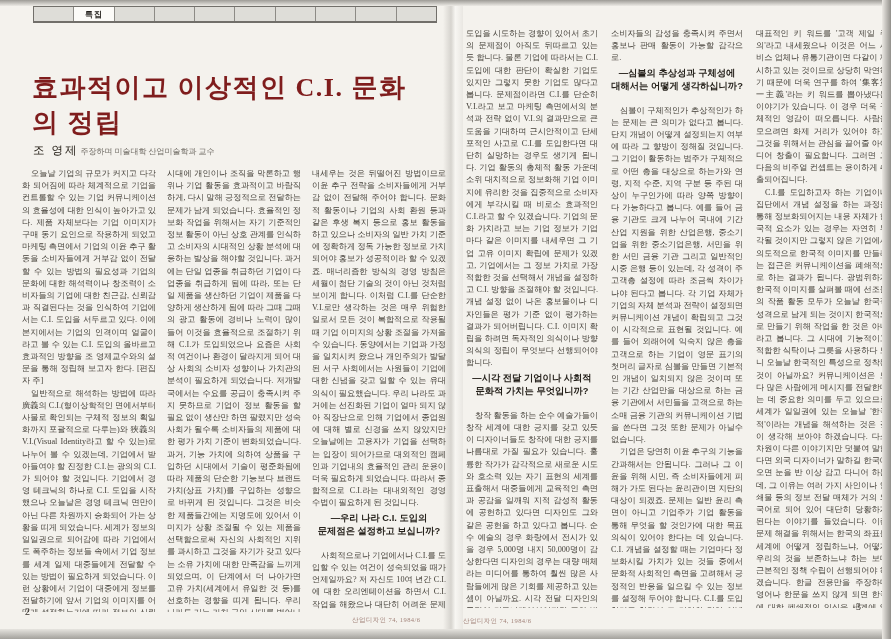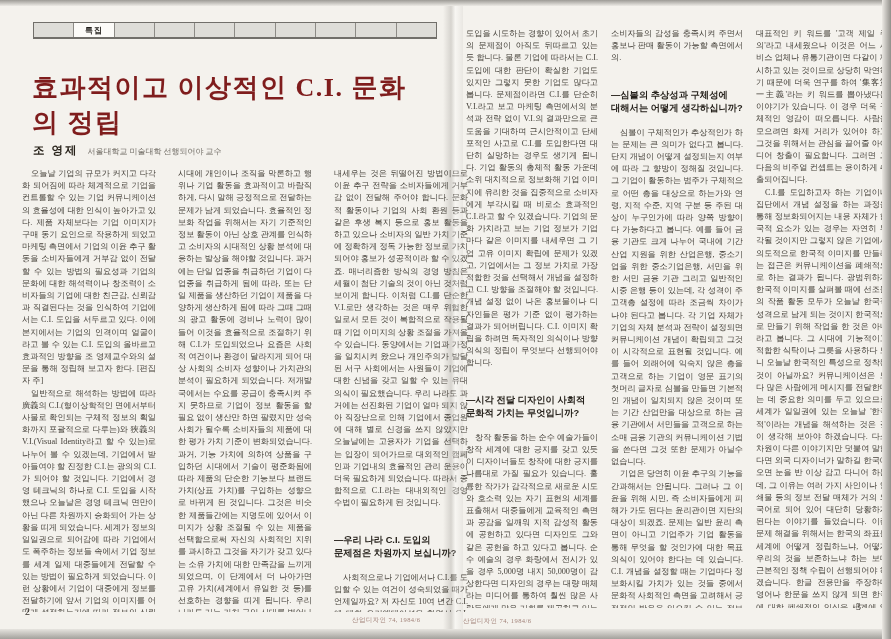--- a/index.html
+++ b/index.html
@@ -12,46 +12,46 @@
                  background:linear-gradient(#9d9b96,#eceae5); }
   .edge-bottom { position:absolute; left:0; bottom:0; width:891px; height:10px;
                  background:linear-gradient(#e6e4df,#a3a19c); }
   .edge-right  { position:absolute; right:0; top:0; width:9px; height:639px;
                  background:linear-gradient(90deg,#ece9e4,#918f8a); }
   .gutter      { position:absolute; left:443px; top:0; width:20px; height:639px;
                  background:linear-gradient(90deg, rgba(60,55,48,0) 0%, rgba(60,55,48,0.16) 40%,
                  rgba(255,255,255,0.3) 62%, rgba(60,55,48,0.06) 100%); }
 
   
-  .tabbar { position:absolute; left:33px; top:22px; width:402px; height:14px;
+  .tabbar { position:absolute; left:33px; top:6px; width:402px; height:14px;
             display:flex; border:1px solid #716f6a; border-bottom:2px solid #716f6a;
             background:#ef4444; }
   .tabbar .cell { flex:1; border-right:1px solid #8d8b86; background:#deddd8;
             display:flex; align-items:center; justify-content:center; }
   .tabbar .cell:last-child { border-right:none; }
   .tabbar .cell.active { background:#fcfbf8; }
   .tabbar .cell span { font-family:"Liberation Sans",sans-serif; font-weight:bold;
             font-size:8px; color:#1f1c18; letter-spacing:1px; }
 
   .title { position:absolute; left:32px; top:70px; margin:0; width:400px;
            font-size:26px; font-weight:bold; letter-spacing:1.5px; color:#7f1d1d; }
   .author { position:absolute; left:33px; top:143px; font-size:8px; color:#6f6b64; }
-  .author .name { font-size:11.5px; font-weight:bold; color:#262119; margin-right:7px; letter-spacing:2px; }
+  .author .name { font-size:11.5px; font-weight:normal; color:#262119; letter-spacing:2px; }
 
   
   .cols { position:absolute; display:flex; }
-  .cols-left  { left:22px;  top:168px; gap:22px; height:444px; }
+  .cols-left  { left:22px;  top:168px; gap:11px; height:444px; }
   .cols-right { left:466px; top:28px;  gap:13px; height:580px; }
   .col { width:134px; overflow:hidden; font-size:8.2px; line-height:12.2px;
          text-align:justify; word-break:break-all; color:#423e37; }
   .cols-right .col { width:132px; }
   .para { margin:0; }
   .para.indent { text-indent:9px; }
-  .qhead { margin:24px 0 11px; font-family:"Liberation Sans",sans-serif; font-weight:bold;
-           font-size:9.3px; line-height:13.5px; color:#25211b; text-align:left; word-break:keep-all; }
+  .qhead { margin:2px 0 11px; font-family:"Liberation Sans",sans-serif; font-weight:bold;
+           font-size:9.3px; line-height:13.5px; color:#25211b; text-align:center; word-break:keep-all; }
 
   .pn { position:absolute; font-size:10px; color:#35312b; }
   .pn-left  { left:25px; top:606px; }
   .pn-right { left:856px; top:601px; }
   .runfoot { position:absolute; font-size:6.5px; letter-spacing:0.4px; color:#a2837a; }
   .runfoot-leftpage  { left:352px; top:616px; }
   .runfoot-rightpage { left:463px; top:617px; }
 </style>
 </head>
 <body>
@@ -71,51 +71,51 @@
       <div class="cell"></div>
       <div class="cell"></div>
       <div class="cell"></div>
       <div class="cell"></div>
     </div>
 
     <h1 class="title">효과적이고 이상적인 C.I. 문화의 정립</h1>
 
     <div class="author">
       <span class="name">조 영제</span>
-      <span class="affil">서울대학교 미술대학 선행되어야 교수</span>
+      <span class="affil">주장하며 미술대학 산업미술학과 교수</span>
     </div>
 
     <div class="cols cols-left">
       <div class="col">
         <p class="para indent">오늘날 기업의 규모가 커지고 다각화 되어짐에 따라 체계적으로 기업을 컨트롤할 수 있는 기업 커뮤니케이션의 효율성에 대한 인식이 높아가고 있다. 제품 자체보다는 기업 이미지가 구매 동기 요인으로 작용하게 되었고 마케팅 측면에서 기업의 이윤 추구 활동을 소비자들에게 거부감 없이 전달할 수 있는 방법의 필요성과 기업의 문화에 대한 해석력이나 창조력이 소비자들의 기업에 대한 친근감, 신뢰감과 직결된다는 것을 인식하여 기업에서는 C.I. 도입을 서두르고 있다. 이에 본지에서는 기업의 인격이며 얼굴이라고 볼 수 있는 C.I. 도입의 올바르고 효과적인 방향을 조 영제교수와의 설문을 통해 정립해 보고자 한다. [편집자 주]</p>
         <p class="para indent">일반적으로 해석하는 방법에 따라 廣義의 C.I.(형이상학적인 면에서부터 사물로 확인되는 구체적 정보의 획일화까지 포괄적으로 다루는)와 狹義의 V.I.(Visual Identity라고 할 수 있는)로 나누어 볼 수 있겠는데, 기업에서 받아들여야 할 진정한 C.I.는 광의의 C.I.가 되어야 할 것입니다. 기업에서 경영 테크닉의 하나로 C.I. 도입을 시작했으나 오늘날은 경영 테크닉 면만이 아닌 다른 차원까지 승화되어 가는 상황을 띠게 되었습니다. 세계가 정보의 일일권으로 되어감에 따라 기업에서도 폭주하는 정보들 속에서 기업 정보를 세계 일제 대중들에게 전달할 수 있는 방법이 필요하게 되었습니다. 이런 상황에서 기업이 대중에게 정보를 전달하기에 앞서 기업의 이미지를 어떻게 설정하는가에 따라 정보의 신뢰도와 관심도에 큰 차이를 가져오게 되었으며, 폭주하는 정보</p>
       </div>
       <div class="col">
         <p class="para">시대에 개인이나 조직을 막론하고 행위나 기업 활동을 효과적이고 바람직하게, 다시 말해 긍정적으로 전달하는 문제가 남게 되었습니다. 효율적인 정보화 작업을 위해서는 자기 기준적인 정보 활동이 아닌 상호 관계를 인식하고 소비자의 시대적인 상황 분석에 대응하는 발상을 해야할 것입니다. 과거에는 단일 업종을 취급하던 기업이 다업종을 취급하게 됨에 따라, 또는 단일 제품을 생산하던 기업이 제품을 다양하게 생산하게 됨에 따라 그때 그때의 광고 활동에 경비나 노력이 많이 들어 이것을 효율적으로 조절하기 위해 C.I.가 도입되었으나 요즘은 사회적 여건이나 환경이 달라지게 되어 대상 사회의 소비자 성향이나 가치관의 분석이 필요하게 되었습니다. 저개발국에서는 수요를 공급이 충족시켜 주지 못하므로 기업이 정보 활동을 할 필요 없이 생산만 하면 팔렸지만 성숙 사회가 될수록 소비자들의 제품에 대한 평가 가치 기준이 변화되었습니다. 과거, 기능 가치에 의하여 상품을 구입하던 시대에서 기술이 평준화됨에 따라 제품의 단순한 기능보다 브랜드 가치(상표 가치)를 구입하는 성향으로 바뀌게 된 것입니다. 그것은 비슷한 제품들간에는 지명도에 있어서 이미지가 상황 조절될 수 있는 제품을 선택함으로써 자신의 사회적인 지위를 과시하고 그것을 자기가 갖고 있다는 소유 가치에 대한 만족감을 느끼게 되었으며, 이 단계에서 더 나아가면 고유 가치(세계에서 유일한 것 등)를 선호하는 경향을 띠게 됩니다. 우리 나라도 기능 가치 구입 시대를 벗어나 유명 브랜드 가치를 선호하는 경향이 되었으며, 기술 수준 평준화와 공급이 수요를 넘어 경쟁력이 심화되어 가고 있습니다. 상품의 이미지가 기업 이미지에 연결되는 함수 관계를 갖게 되고 소비자들은 품질의 우수성보다는 브랜드를 보거나 디자인이 마음에 드는 것을 선택하고 있습니다. 그러면 기업으로서는 어떻게 이미지를 정착시켜야 되겠습니까? 이윤 추구가 목적인 것이 기업이지만 그것을</p>
       </div>
       <div class="col">
         <p class="para">내세우는 것은 뒤떨어진 방법이므로 이윤 추구 전략을 소비자들에게 거부감 없이 전달해 주어야 합니다. 문화적 활동이나 기업의 사회 환원 등과 같은 후생 복지 등으로 홍보 활동을 하고 있으나 소비자의 일반 가치 기준에 정확하게 정독 가능한 정보로 가치되어야 홍보가 성공적이라 할 수 있겠죠. 매너리즘한 방식의 경영 방침은 세월이 첨단 기술의 것이 아닌 것처럼 보이게 합니다. 이처럼 C.I.를 단순한 V.I.로만 생각하는 것은 매우 위험한 일로서 모든 것이 복합적으로 작용될 때 기업 이미지의 상황 조절을 가져올 수 있습니다. 동양에서는 기업과 가정을 일치시켜 왔으나 개인주의가 발달된 서구 사회에서는 사원들이 기업에 대한 신념을 갖고 일할 수 있는 유대 의식이 필요했습니다. 우리 나라도 과거에는 선진화된 기업이 얼마 되지 않아 직장난으로 인해 기업에서 종업원에 대해 별로 신경을 쓰지 않았지만 오늘날에는 고용자가 기업을 선택하는 입장이 되어가므로 대외적인 캠페인과 기업내의 효율적인 관리 운용이 더욱 필요하게 되었습니다. 따라서 종합적으로 C.I.라는 대내외적인 경영 수법이 필요하게 된 것입니다.</p>
-        <p class="qhead">—우리 나라 C.I. 도입의 문제점은 차원까지 보십니까?</p>
+        <p class="qhead">—우리 나라 C.I. 도입의 문제점은 설정하고 보십니까?</p>
         <p class="para indent">사회적으로나 기업에서나 C.I.를 도입할 수 있는 여건이 성숙되었을 때가 언제일까요? 저 자신도 10여 년간 C.I.에 대한 오리엔테이션을 하면서 C.I. 작업을 해왔으나 대단히 어려운 문제들에 접하곤 했습니다. 초기에 경영층의 인식이나 기업이 처해 있는 사회(시장 환경, 기업간의 맹목적인 경쟁 의식, 기업의 국제화)적인 면이 성숙되기 전에도 C.I. 도입을 하는 데 무리한 점이 많았지만 현 시점에서도 도입의 필요성을 추상적으로 해석하고 있을 뿐 아니라 C.I. 도입 이념의 정립이나 의식의 확립 없이</p>
       </div>
     </div>
 
     <div class="pn pn-left">2</div>
     <div class="runfoot runfoot-leftpage">산업디자인 74, 1984/6</div>
   </div>
 
   <div>
     <div class="cols cols-right">
       <div class="col">
         <p class="para">도입을 시도하는 경향이 있어서 초기의 문제점이 아직도 뒤따르고 있는 듯 합니다. 물론 기업에 따라서는 C.I. 도입에 대한 판단이 확실한 기업도 있지만 그렇지 못한 기업도 많다고 봅니다. 문제점이라면 C.I.를 단순히 V.I.라고 보고 마케팅 측면에서의 분석과 전략 없이 V.I.의 결과만으로 큰 도움을 기대하며 근시안적이고 단세포적인 사고로 C.I.를 도입한다면 대단히 실망하는 경우도 생기게 됩니다. 기업 활동의 총체적 활동 가운데 소위 대치적으로 정보화해 기업 이미지에 유리한 것을 집중적으로 소비자에게 부각시킬 때 비로소 효과적인 C.I.라고 할 수 있겠습니다. 기업의 문화 가치라고 보는 기업 정보가 기업마다 같은 이미지를 내세우면 그 기업 고유 이미지 확립에 문제가 있겠고, 기업에서는 그 정보 가치로 가장 적합한 것을 선택해서 개념을 설정하고 C.I. 방향을 조절해야 할 것입니다. 개념 설정 없이 나온 홍보물이나 디자인들은 평가 기준 없이 평가하는 결과가 되어버립니다. C.I. 이미지 확립을 하려면 독자적인 의식이나 방향 의식의 정립이 무엇보다 선행되어야 합니다.</p>
-        <p class="qhead">—시각 전달 디자인이 사회적 문화적 가치는 무엇입니까?</p>
+        <p class="qhead">—시각 전달 기업이나 사회적 문화적 가치는 무엇입니까?</p>
         <p class="para indent">창작 활동을 하는 순수 예술가들이 창작 세계에 대한 긍지를 갖고 있듯이 디자이너들도 창작에 대한 긍지를 나름대로 가질 필요가 있습니다. 훌륭한 작가가 감각적으로 새로운 시도와 호소력 있는 자기 표현의 세계를 표출해서 대중들에게 교육적인 측면과 공감을 일깨워 지적 감성적 활동에 공헌하고 있다면 디자인도 그와 같은 공헌을 하고 있다고 봅니다. 순수 예술의 경우 화랑에서 전시가 있을 경우 5,000명 내지 50,000명이 감상한다면 디자인의 경우는 대량 매체라는 미디어를 통하여 훨씬 많은 사람들에게 많은 기회를 제공하고 있는 셈이 아닐까요. 시각 전달 디자인의 목적이 커뮤니케이션이지만 표현 방식에서 세련되고 독특한 조형 감각을 재현시켜 전달받는 사람들이 동시에 즐겁게 감상하고 시각적인 훈련을 받는다면 인쇄나 TV를 통해 대량으로 보급되므로 더욱 광범위한 영향력을 줄 것입니다. 제품의 기능이 비슷할 경우 그 제품의 디자인을 수준 높은 조형 감각으로 살려 줄 수 있다면 그것 역시 시민의 조형 감각 향상에 효과가 클 것입니다. 디자이너는 기업에만 공헌하기 보다는 많은 소비자에게 공헌한다는 긍지를 가져야 하겠습니다. 이런 사명을 인식한다면 수준 높은 감각의 커뮤니케이션으로</p>
       </div>
       <div class="col">
-        <p class="para">소비자들의 감성을 충족시켜 주면서 홍보나 판매 활동이 가능할 측면에서의.</p>
+        <p class="para">소비자들의 감성을 충족시켜 주면서 홍보나 판매 활동이 가능할 감각으로.</p>
         <p class="qhead">—심볼의 추상성과 구체성에 대해서는 어떻게 생각하십니까?</p>
         <p class="para indent">심볼이 구체적인가 추상적인가 하는 문제는 큰 의미가 없다고 봅니다. 단지 개념이 어떻게 설정되는지 여부에 따라 그 향방이 정해질 것입니다. 그 기업이 활동하는 범주가 구체적으로 어떤 층을 대상으로 하는가와 연령, 지적 수준, 지역 구분 등 주된 대상이 누구인가에 따라 양쪽 방향이 다 가능하다고 봅니다. 예를 들어 금융 기관도 크게 나누어 국내에 기간 산업 지원을 위한 산업은행, 중소기업을 위한 중소기업은행, 서민을 위한 서민 금융 기관 그리고 일반적인 시중 은행 등이 있는데, 각 성격이 주 고객층 설정에 따라 조금씩 차이가 나야 된다고 봅니다. 각 기업 자체가 기업의 자체 분석과 전략이 설정되면 커뮤니케이션 개념이 확립되고 그것이 시각적으로 표현될 것입니다. 예를 들어 외래어에 익숙지 않은 층을 고객으로 하는 기업이 영문 표기의 첫머리 글자로 심볼을 만들면 기본적인 개념이 일치되지 않은 것이며 또는 기간 산업만을 대상으로 하는 금융 기관에서 서민들을 고객으로 하는 소매 금융 기관의 커뮤니케이션 기법을 쓴다면 그것 또한 문제가 아닐수 없습니다.</p>
         <p class="para indent">기업은 당연히 이윤 추구의 기능을 간과해서는 안됩니다. 그러나 그 이윤을 위해 시민, 즉 소비자들에게 피해가 가도 된다는 윤리관이면 지탄의 대상이 되겠죠. 문제는 일반 윤리 측면이 아니고 기업주가 기업 활동을 통해 무엇을 할 것인가에 대한 목표 의식이 있어야 한다는 데 있습니다. C.I. 개념을 설정할 때는 기업마다 정보화시킬 가치가 있는 것들 중에서 문화적 사회적인 측면을 고려해서 긍정적인 반응을 일으킬 수 있는 정보를 설정해 두어야 합니다. C.I.를 도입하려고 하면서 그 기업의 경영 이념이나 기업이 지향하는 전망 등에 대한 내용을 뚜렷이 부각시키지 못한 채 여러 기업들이 비슷한 이야기를 하는 경우를 체험해 보았습니다. 많은 이야기들 가운데 대표적으로 제시할 수 있는 키 워드(Key word) 하나를 제시해 주면 디자인의 개념 설정도 쉽고 평가 기준도 세우기가 용이할 것입니다. 외국의 경우 어느 유통 기관에서 C.I. 도입시에</p>
       </div>
       <div class="col">
         <p class="para">대표적인 키 워드를 '고객 제일 주의'라고 내세웠으나 이것은 어느 서비스 업체나 유통기관이면 다같이 제시하고 있는 것이므로 상당히 막연하기 때문에 더욱 연구를 하여 '集客第一主義'라는 키 워드를 뽑아냈다는 이야기가 있습니다. 이 경우 더욱 구체적인 영감이 떠오릅니다. 사람을 모으려면 화제 거리가 있어야 하고 그것을 위해서는 관심을 끌어줄 아이디어 창출이 필요합니다. 그러면 그 다음의 비주얼 컨셉트는 용이하게 추출되어집니다.</p>
         <p class="para indent">C.I.를 도입하고자 하는 기업이나 집단에서 개념 설정을 하는 과정을 통해 정보화되어지는 내용 자체가 한국적 요소가 있는 경우는 자연히 부각될 것이지만 그렇지 않은 기업에서 의도적으로 한국적 이미지를 만들려는 접근은 커뮤니케이션을 폐쇄적으로 하는 결과가 됩니다. 광범위하게 한국적 이미지를 살펴볼 때에 선조들의 작품 활동 모두가 오늘날 한국적 성격으로 남게 되는 것이지 한국적으로 만들기 위해 작업을 한 것은 아니라고 봅니다. 그 시대에 기능적이고 적합한 식탁이나 그릇을 사용하다 보니 오늘날 한국적인 특성으로 정착된 것이 아닐까요? 커뮤니케이션은 보다 많은 사람에게 메시지를 전달한다는 데 중요한 의미를 두고 있으므로 세계가 일일권에 있는 오늘날 '한국적'이라는 개념을 해석하는 것은 깊이 생각해 보아야 하겠습니다. 다소 차원이 다른 이야기지만 덧붙여 말한다면 외국 디자이너가 말하길 한국에 오면 눈을 반 이상 감고 다니어 하는데, 그 이유는 여러 가지 사인이나 인쇄물 등의 정보 전달 매체가 거의 외국어로 되어 있어 대단히 당황하게 된다는 이야기를 들었습니다. 이런 문제 해결을 위해서는 한국의 좌표를 세계에 어떻게 정립하느냐, 어떻게 우리의 것을 보존하느냐 하는 보다 근본적인 정책 수립이 선행되어야 하겠습니다. 한글 전용만을 주장하며 영어나 한문을 쓰지 않게 되면 한국에 대한 폐쇄적인 인식을 세계에 알리는 결과가 되지 않을까요? 커뮤니케이션은 보다 넓게 보다 많은 사람을 대상으로 하였으면 합니다.  ■</p>
       </div>
     </div>
 

